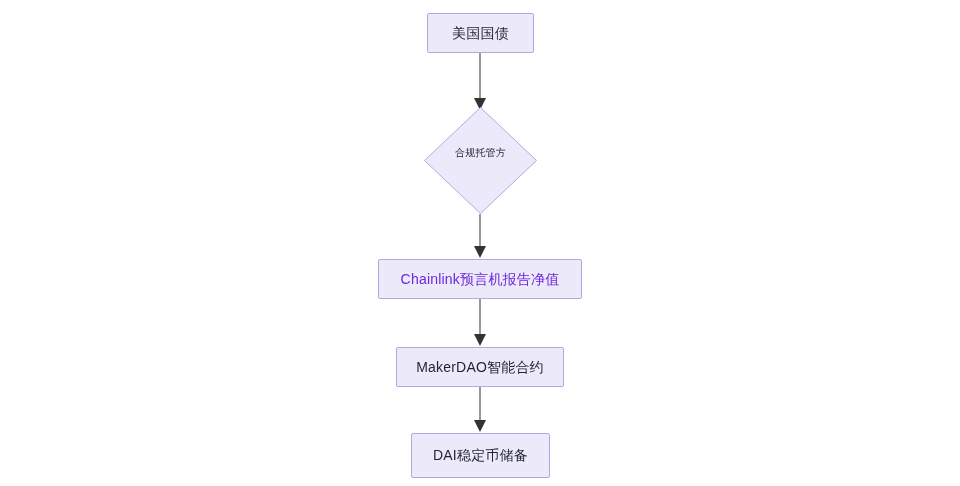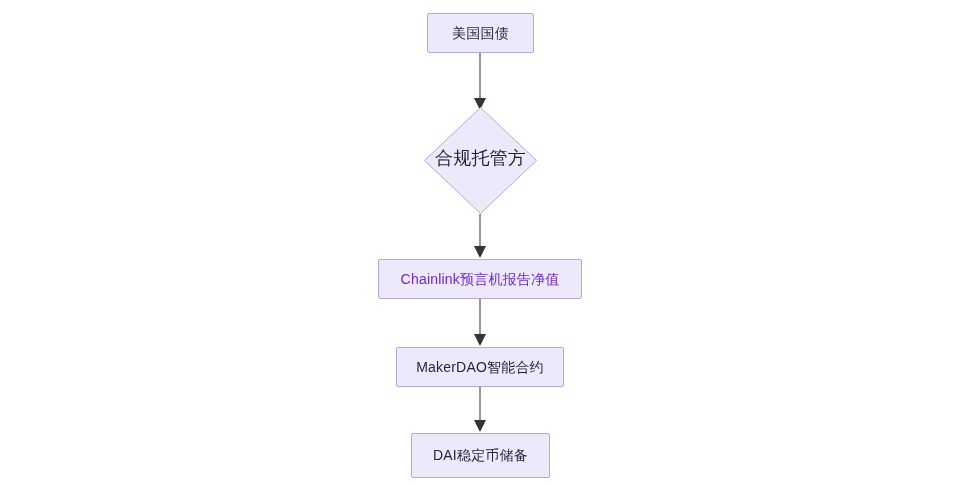--- a/index.html
+++ b/index.html
@@ -50,21 +50,21 @@
     fill: #ece9fb;
     stroke: #b6a6e0;
     stroke-width: 1;
   }
   .diamond-label {
     position: absolute;
     left: 0;
     right: 0;
     text-align: center;
     color: #1f2430;
-    font-size: 18px;
+    font-size: 10px;
     white-space: nowrap;
     letter-spacing: 0.2px;
   }
   
   .edge-svg {
     position: absolute;
     left: 0;
     top: 0;
     width: 960px;
     height: 486px;

